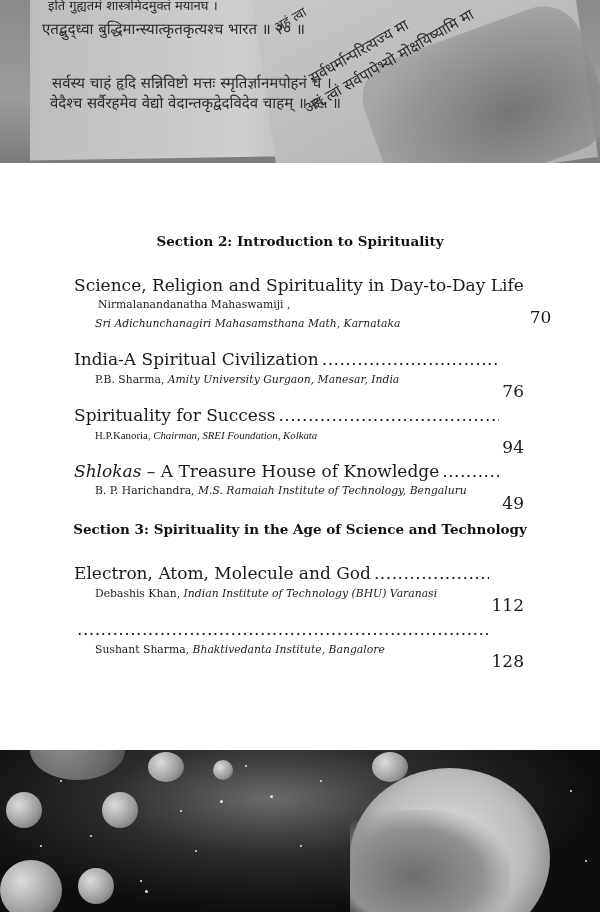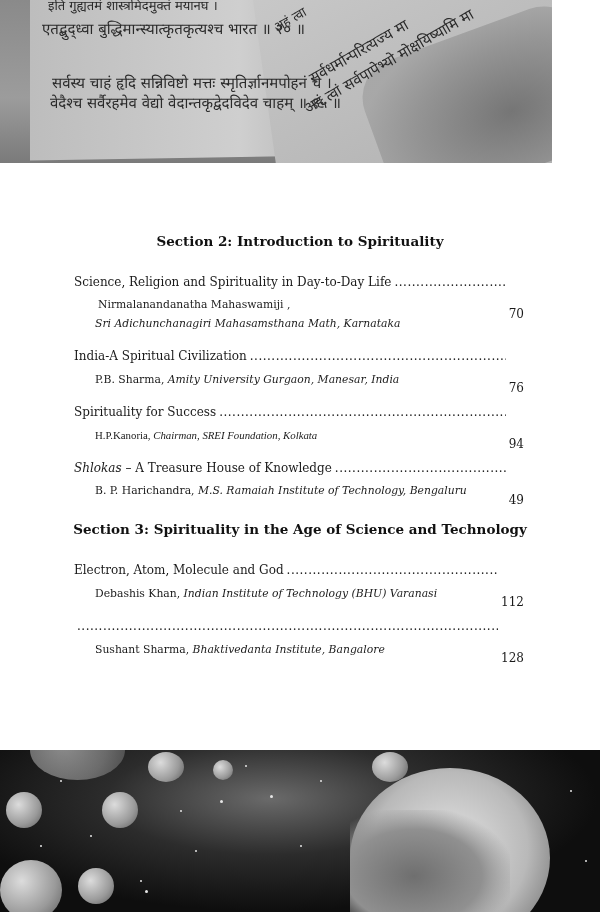--- a/index.html
+++ b/index.html
@@ -1,32 +1,32 @@
 <!DOCTYPE html>
 <html><head>
 <meta charset="utf-8">
 <style>
   html, body { margin:0; padding:0; }
   body { width:600px; height:912px; position:relative; overflow:hidden; background:#ffffff; font-family:"DejaVu Serif","Liberation Serif",serif; color:#1a1a1a; }
-  .banner-top { position:absolute; left:0; top:0; width:552px; height:163px; overflow:hidden;
+  .banner-top { position:absolute; left:0; top:0; width:600px; height:163px; overflow:hidden;
     background: linear-gradient(180deg,#8a8a8a 0%,#9c9c9c 60%,#7a7a7a 100%); }
   .book-left { position:absolute; left:30px; top:-10px; width:300px; height:168px; background:linear-gradient(90deg,#bdbdbd,#cfcfcf 70%,#b4b4b4); transform:skewY(-1deg); }
   .book-right { position:absolute; left:265px; top:-30px; width:320px; height:210px; background:linear-gradient(160deg,#c8c8c8,#b0b0b0); transform:rotate(-8deg); }
   .mural { position:absolute; left:370px; top:30px; width:230px; height:150px; background:radial-gradient(ellipse at 60% 60%,#6a6a6a,#8d8d8d 50%,#a4a4a4 80%); transform:rotate(-20deg); border-radius:40px; opacity:.85; }
   .skt { position:absolute; font-family:"DejaVu Sans",sans-serif; color:#2a2a2a; white-space:nowrap; font-size:15px; }
   .skt.l1 { left:48px; top:-4px; font-size:13px; }
   .skt.l2 { left:42px; top:18px; }
   .skt.l3 { left:52px; top:72px; }
   .skt.l4 { left:50px; top:92px; }
   .skt.r { transform:rotate(-30deg); transform-origin:left top; }
   .skt.r1 { left:270px; top:20px; font-size:13px; }
   .skt.r2 { left:305px; top:70px; }
   .skt.r3 { left:300px; top:100px; }
   .section-title { position:absolute; left:0; width:600px; text-align:center; font-weight:bold; font-size:13.5px; color:#111; }
-  .entry-title { position:absolute; left:74px; width:450px; font-size:12px; display:flex; white-space:nowrap; color:#1a1a1a; }
+  .entry-title { position:absolute; left:74px; width:450px; font-size:17px; display:flex; white-space:nowrap; color:#1a1a1a; }
   .entry-title .t { flex:0 0 auto; }
   .entry-title .dots { flex:1 1 auto; overflow:hidden; margin:0 3px; }
   .entry-title .dots::before { content:"................................................................................................................................................................"; letter-spacing:0.5px; }
   .entry-title .pg { flex:0 0 auto;margin-top:32px; }
   .author { position:absolute; left:74px; font-size:10.8px; white-space:nowrap; color:#1a1a1a;margin-left:21px; }
   .author i { font-style:italic; }
 
   .banner-bottom { position:absolute; left:0; top:750px; width:600px; height:162px; overflow:hidden;
     background: radial-gradient(ellipse at 45% 30%, #6a6a6a 0%, #2c2c2c 35%, #0e0e0e 70%); }
   .star { position:absolute; width:2px; height:2px; background:#e6e6e6; border-radius:50%; }

